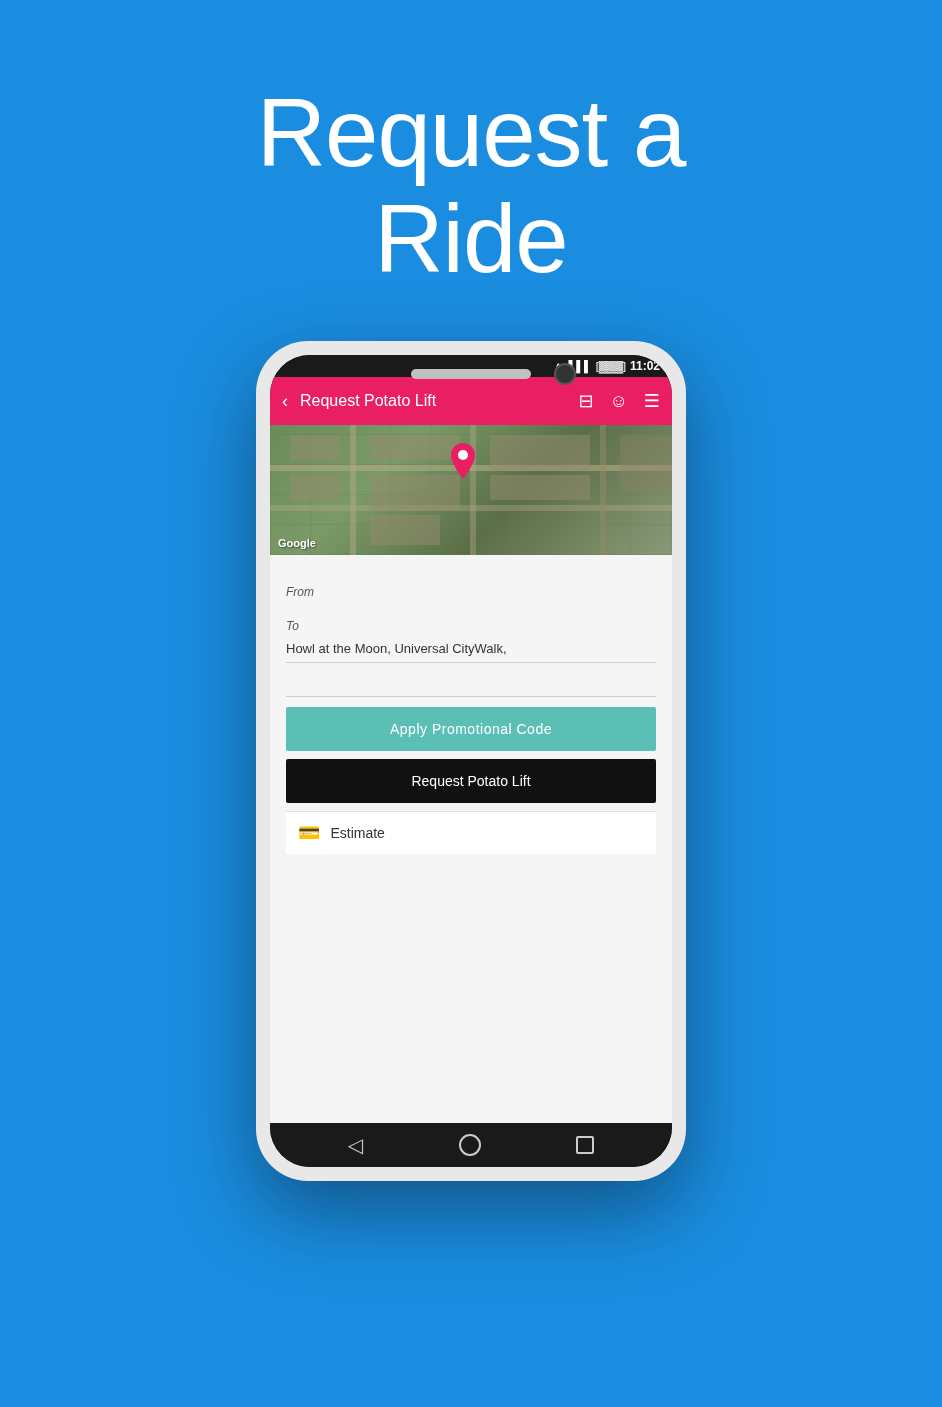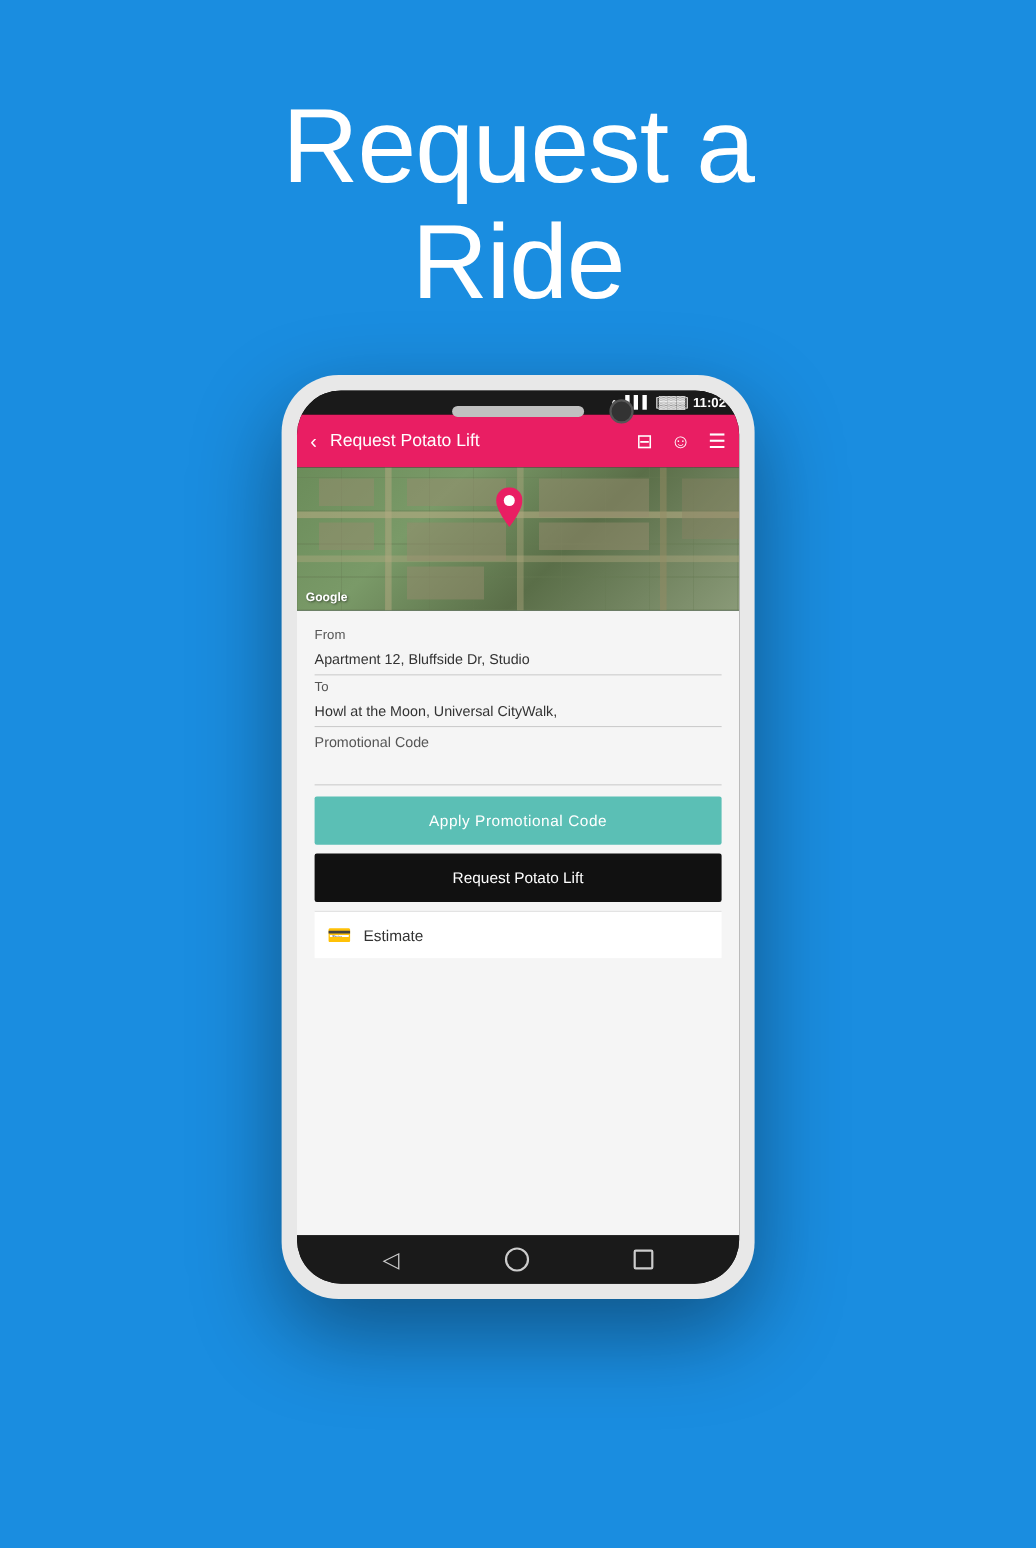--- a/index.html
+++ b/index.html
@@ -186,22 +186,23 @@
       padding: 12px 16px;
       display: flex;
       flex-direction: column;
       gap: 0;
       overflow: hidden;
     }
 
     .field-label {
       font-size: 12px;
       color: #555;
-      margin-top: 3px;
+      margin-top: 18px;
       margin-bottom: 2px;
+      font-style: italic;
     }
 
     .field-value {
       font-size: 13px;
       color: #333;
       padding: 6px 0;
       border-bottom: 1.5px solid #ccc;
       background: transparent;
       width: 100%;
     }
@@ -369,30 +370,28 @@
           </div>
 
           <span class="google-label">Google</span>
         </div>
       </div>
 
       <div class="form-area">
 
         <div>
           <div class="field-label">From</div>
-          <div class="field-value">Apartment 12, Bluffside Dr, Studio</div>
         </div>
 
         <div>
           <div class="field-label">To</div>
           <div class="field-value">Howl at the Moon, Universal CityWalk,</div>
         </div>
 
         <div class="promo-section">
-          <div class="promo-label">Promotional Code</div>
           <div class="promo-input-bar"></div>
         </div>
 
         <button class="btn-apply">Apply Promotional Code</button>
 
 
         <button class="btn-request">Request Potato Lift</button>
 
         <div class="payment-row">
           <span class="payment-card-icon">💳</span>

